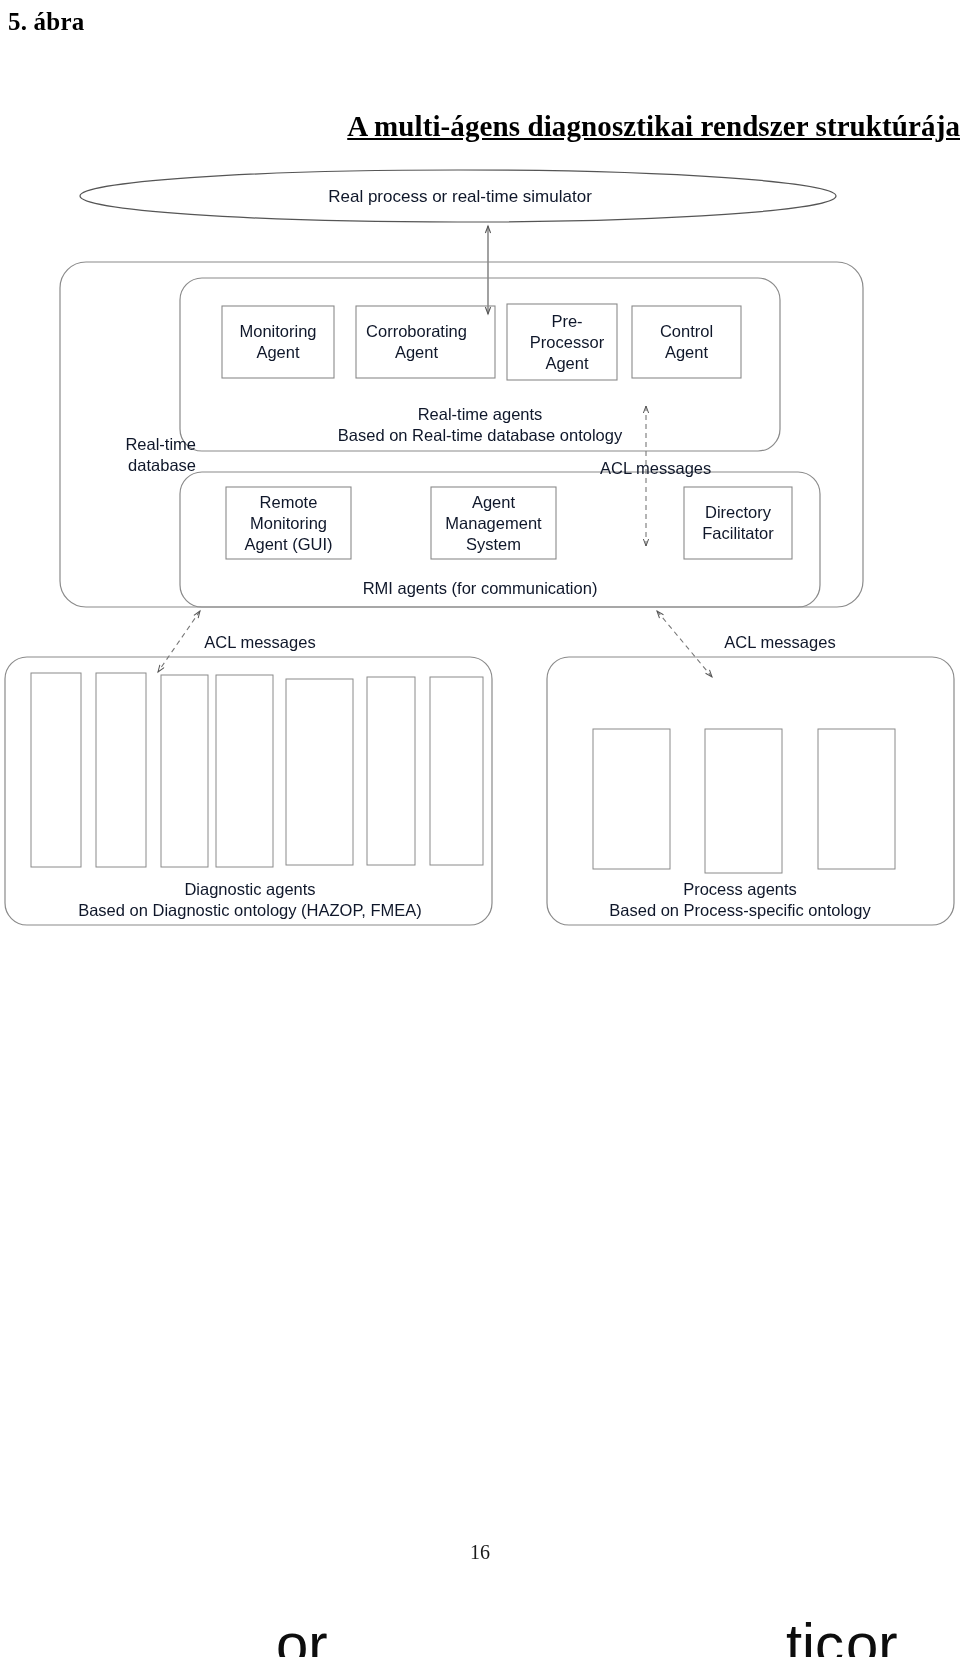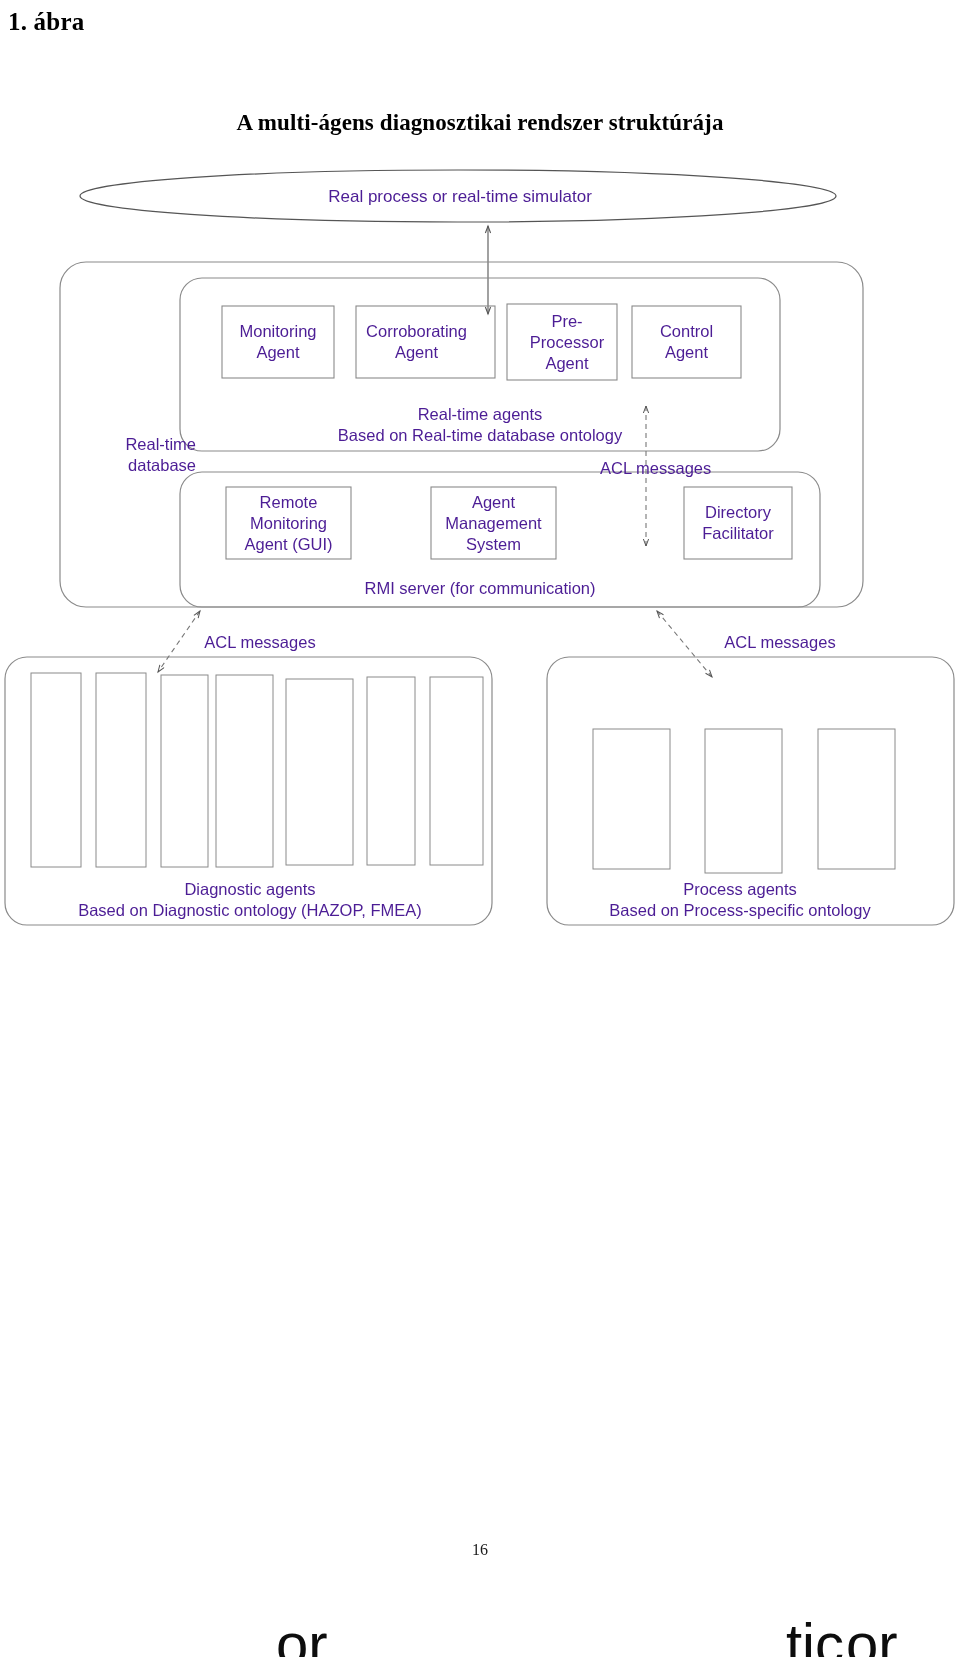--- a/index.html
+++ b/index.html
@@ -30,43 +30,44 @@
     font-size: 25px;
     letter-spacing: 0.2px;
     white-space: nowrap;
   }
 
   #figure-title {
     position: absolute;
     left: 0;
     top: 110px;
     width: 960px;
-    text-align: center;
+    text-align: right;
     font-family: "Liberation Serif", serif;
     font-weight: bold;
-    font-size: 23px;
+    font-size: 29px;
     letter-spacing: 0.1px;
+    text-decoration: underline;
   }
 
   
   #diagram-svg {
     position: absolute;
     left: 0;
     top: 0;
     width: 960px;
     height: 960px;
   }
 
   
   .dtext {
     position: absolute;
     font-family: "Liberation Sans", sans-serif;
     font-size: 16.5px;
     line-height: 21px;
-    color: #4c1d95;
+    color: #0f172a;
     text-align: center;
     white-space: pre-line;
   }
 
   #ellipse-label {
     left: 180px;
     top: 186px;
     width: 560px;
     font-size: 17px;
   }
@@ -131,21 +132,21 @@
   }
 
   
   #page-number {
     position: absolute;
     left: 0;
     top: 1541px;
     width: 960px;
     text-align: center;
     font-family: "Liberation Serif", serif;
-    font-size: 16px;
+    font-size: 20px;
     color: #1a1a1a;
   }
 
   
   .cutoff-frag {
     position: absolute;
     font-family: "Liberation Sans", sans-serif;
     font-size: 58px;
     font-weight: normal;
     color: #0d0d0d;
@@ -155,21 +156,21 @@
   }
   #cutoff-left  { left: 276px; top: 1615px; }
   #cutoff-mid   { left: 786px; top: 1615px; }
   #cutoff-right { left: 846px; top: 1615px; }
 </style>
 </head>
 <body>
 
 <div class="page">
 
-  <div id="figure-label">1. ábra</div>
+  <div id="figure-label">5. ábra</div>
 
   <div id="figure-title">A multi-ágens diagnosztikai rendszer struktúrája</div>
 
   <svg id="diagram-svg" viewBox="0 0 960 960">
     <defs>
       <marker id="arrow-solid" markerWidth="10" markerHeight="10" refX="8" refY="3.2" orient="auto" markerUnits="userSpaceOnUse">
         <path d="M1,0.6 L8,3.2 L1,5.8" fill="none" stroke="#555555" stroke-width="1.1"></path>
       </marker>
       <marker id="arrow-solid-start" markerWidth="10" markerHeight="10" refX="2" refY="3.2" orient="auto" markerUnits="userSpaceOnUse">
         <path d="M9,0.6 L2,3.2 L9,5.8" fill="none" stroke="#555555" stroke-width="1.1"></path>
@@ -246,21 +247,21 @@
 
   <div class="dtext agent-box-label" style="left:226px; top:487px; width:125px; height:72px;">Remote
 Monitoring
 Agent (GUI)</div>
   <div class="dtext agent-box-label" style="left:431px; top:487px; width:125px; height:72px;">Agent
 Management
 System</div>
   <div class="dtext agent-box-label" style="left:684px; top:487px; width:108px; height:72px;">Directory
 Facilitator</div>
 
-  <div class="dtext" id="label-rmi">RMI server (for communication)</div>
+  <div class="dtext" id="label-rmi">RMI agents (for communication)</div>
 
   <div class="dtext" id="label-acl-left">ACL messages</div>
 
   <div class="dtext" id="label-acl-right">ACL messages</div>
 
   <div class="dtext" id="caption-process">Process agents
 Based on Process-specific ontology</div>
 
   <div class="dtext" id="caption-diagnostic">Diagnostic agents
 Based on Diagnostic ontology (HAZOP, FMEA)</div>

